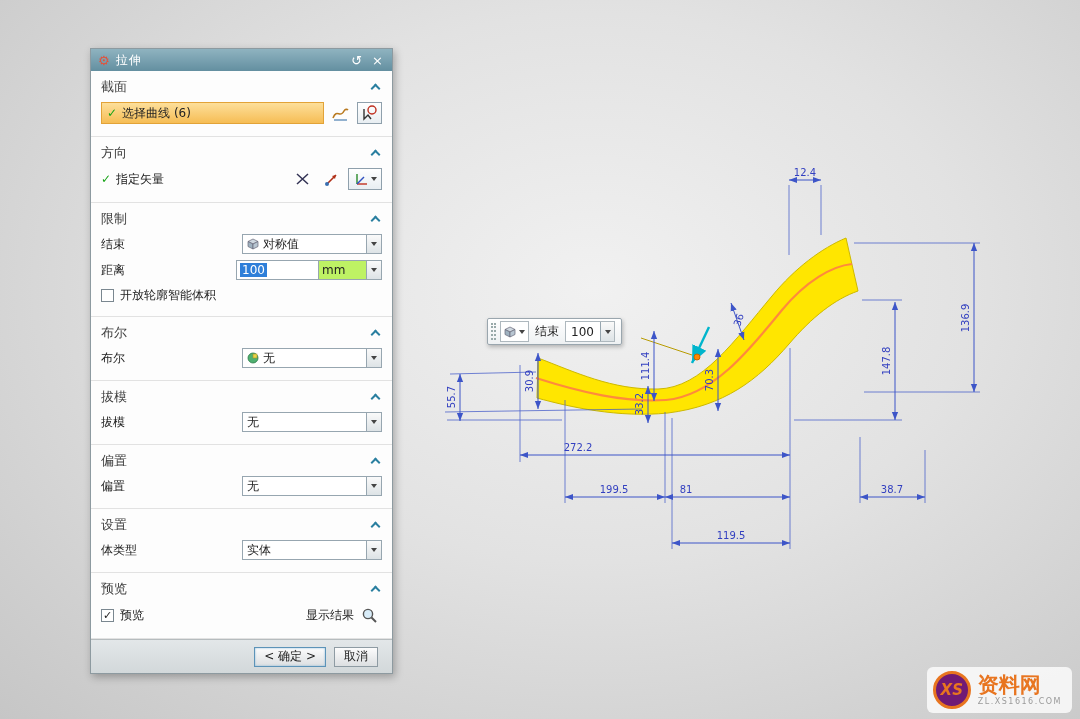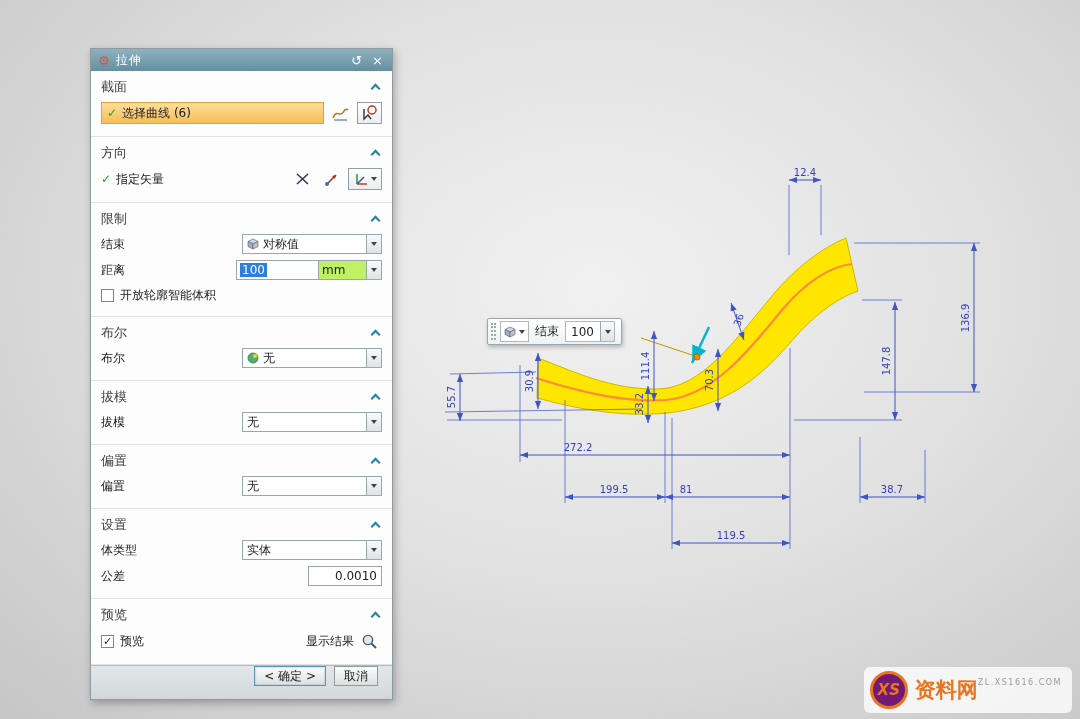--- a/index.html
+++ b/index.html
@@ -43,42 +43,42 @@
   .dd .txt{ flex:1; display:flex; align-items:center; gap:4px; padding:0 4px; overflow:hidden; white-space:nowrap; }
   .arrow-box{ width:15px; align-self:stretch; border-left:1px solid #97a6b0; display:flex; align-items:center; justify-content:center; background:linear-gradient(#fafafa,#dde3e6); }
   .tri{ width:0; height:0; border-left:3.5px solid transparent; border-right:3.5px solid transparent; border-top:4px solid #444; }
   .dist-wrap{ display:flex; margin-left:auto; }
   .num-input{ width:82px; height:20px; border:1px solid #97a6b0; border-right:none; background:#fff; display:flex; align-items:center; padding:0 3px; }
   .num-input .selected{ background:#2e7fd9; color:#fff; padding:0 2px; }
   .unit-dd{ display:flex; align-items:center; width:64px; height:20px; border:1px solid #97a6b0; background:#bef264; }
   .unit-dd .txt{ flex:1; padding:0 3px; }
   .cb{ width:13px; height:13px; border:1px solid #7a8790; background:#fff; display:inline-flex; align-items:center; justify-content:center; margin-right:6px; font-size:11px; color:#222; line-height:1; }
   .tol-input{ width:74px; height:20px; border:1px solid #97a6b0; background:#fff; margin-left:auto; display:flex; align-items:center; justify-content:flex-end; padding:0 4px; }
-  .footer{ background:linear-gradient(#e3e7e9,#d2d8da); border-top:1px solid #b6bcbe; height:34px; display:flex; justify-content:flex-end; gap:8px; padding-right:14px; }
+  .footer{ background:linear-gradient(#e3e7e9,#d2d8da); border-top:1px solid #b6bcbe; height:34px; display:flex; align-items:center; justify-content:flex-end; gap:8px; padding-right:14px; }
   .btn{ height:20px; padding:0 9px; border:1px solid #8e9ba3; background:linear-gradient(#fcfcfc,#dcdfe1); font-size:12px; display:flex; align-items:center; }
   .btn.default{ border-color:#5c93b8; box-shadow:0 0 2px #7db4d8 inset; }
 
   
   .mini-toolbar{
     position:absolute; left:487px; top:318px; height:27px; z-index:4;
     display:flex; align-items:center; gap:4px; padding:0 6px 0 3px;
     background:linear-gradient(#ffffff,#eef1f3); border:1px solid #9aa6ae;
     box-shadow:1px 2px 4px rgba(0,0,0,.25); border-radius:2px;
   }
   .grip{ width:5px; height:17px; border-left:2px dotted #9aa; border-right:2px dotted #9aa; }
   .mini-dd{ display:flex; align-items:center; gap:3px; height:21px; padding:0 3px; border:1px solid #aeb8be; background:#fff; }
   .mini-label{ padding:0 2px; }
   .mini-val-dd{ display:flex; align-items:center; height:21px; border:1px solid #aeb8be; background:#fff; }
   .mini-val-dd .v{ padding:0 6px 0 5px; min-width:34px; }
   .mini-val-dd .arrow-box{ width:14px; }
 
   
   .watermark{ position:absolute; right:8px; bottom:6px; z-index:6; display:flex; align-items:center; gap:7px; background:rgba(255,255,255,.78); border-radius:6px; padding:4px 10px 4px 6px; }
   .wm-logo{ width:38px; height:38px; border:3px solid #e87520; border-radius:50%; background:#701a75; display:flex; align-items:center; justify-content:center; color:#e87520; font-style:italic; font-weight:bold; font-size:15px; }
-  .wm-col{ display:flex; flex-direction:row; line-height:1.15; }
+  .wm-col{ display:flex; flex-direction:column; line-height:1.15; }
   .wm-brand{ color:#e87520; font-size:21px; font-weight:bold; }
   .wm-url{ color:#9a9a9a; font-size:8px; letter-spacing:1.5px; }
 
   
   text.dim{ fill:#3340c0; font-size:10px; font-family:"DejaVu Sans","Liberation Sans",sans-serif; }
 </style>
 </head>
 <body>
 
 <svg class="canvas-svg" width="1080" height="719" viewBox="0 0 1080 719">
@@ -359,26 +359,20 @@
       <span>体类型</span>
       <span class="dd">
         <span class="txt">
             <span>实体</span>
           </span>
         <span class="arrow-box">
             <span class="tri"></span>
           </span>
       </span>
     </div>
-    <div class="row">
-      <span>公差</span>
-      <span class="tol-input">
-        <span>0.0010</span>
-      </span>
-    </div>
   </div>
 
   <div class="sec">
     <div class="sec-h">
       <span>预览</span>
       <span class="chev"></span>
     </div>
     <div class="row">
       <span class="cb">✓</span>
       <span>预览</span>

